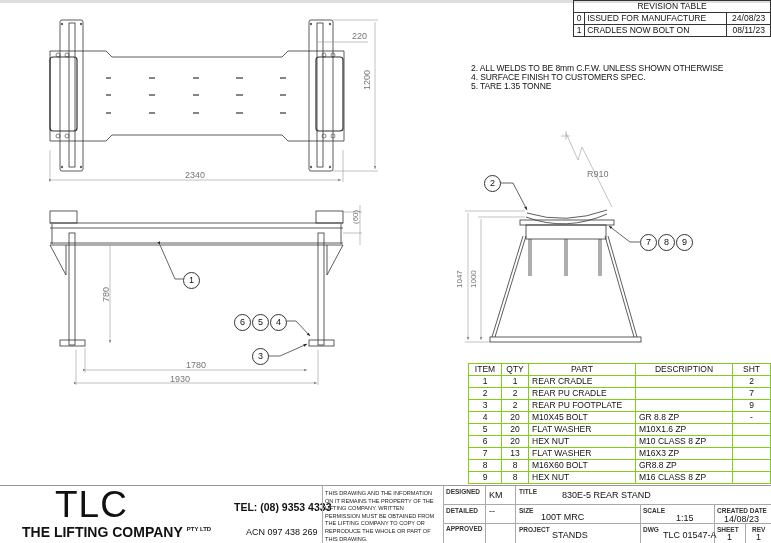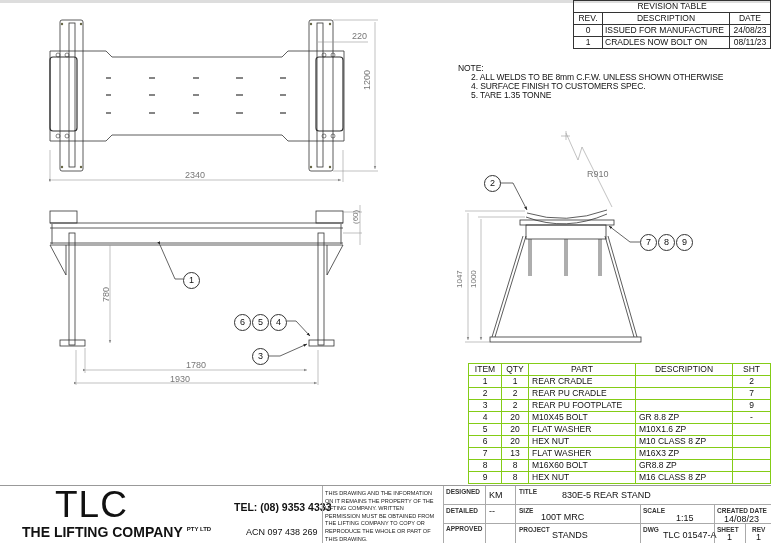--- a/index.html
+++ b/index.html
@@ -192,39 +192,33 @@
 <div class="bal" style="left:640px;top:234px;">7</div>
 <div class="bal" style="left:658px;top:234px;">8</div>
 <div class="bal" style="left:676px;top:234px;">9</div>
 
 <table class="abs rev">
   <tbody>
       <tr>
         <td colspan="3" class="c">REVISION TABLE</td>
       </tr>
   <tr>
-    <td class="c" style="width:24px">REV.</td>
-    <td class="c">DESCRIPTION</td>
-    <td class="c" style="width:36px">DATE</td>
-  </tr>
-  <tr>
     <td class="c">0</td>
     <td>ISSUED FOR MANUFACTURE</td>
     <td class="c">24/08/23</td>
   </tr>
   <tr>
     <td class="c">1</td>
     <td>CRADLES NOW BOLT ON</td>
     <td class="c">08/11/23</td>
   </tr>
 </tbody>
   </table>
 
 <div class="abs notes">
-  <div>NOTE:</div>
   <div class="list">
     <div>2. ALL WELDS TO BE 8mm C.F.W. UNLESS SHOWN OTHERWISE</div>
     <div>4. SURFACE FINISH TO CUSTOMERS SPEC.</div>
     <div>5. TARE 1.35 TONNE</div>
   </div>
 </div>
 
 <table class="abs bom">
   <tbody>
       <tr>

